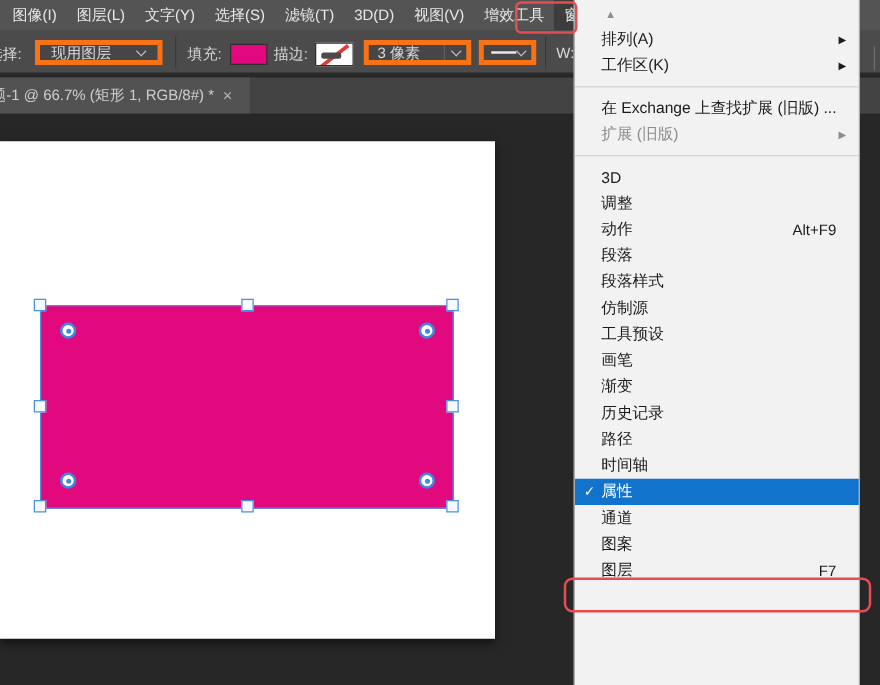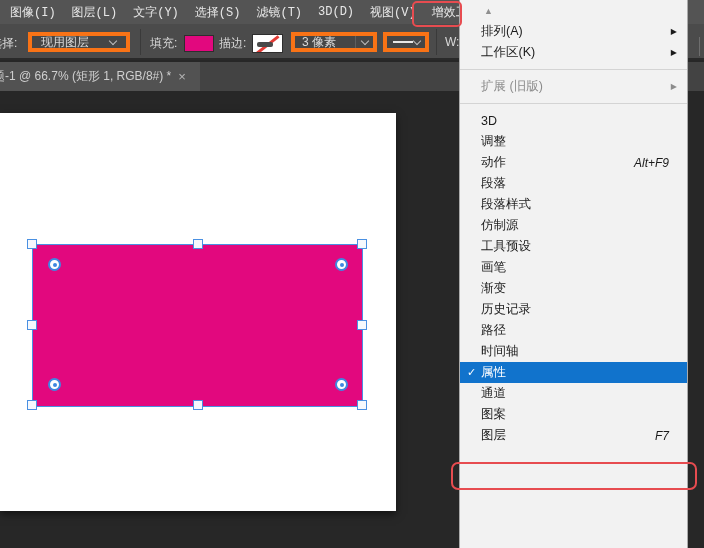--- a/index.html
+++ b/index.html
@@ -3,21 +3,21 @@
 <meta charset="utf-8">
 <style>
   * { margin:0; padding:0; box-sizing:border-box; }
   html,body { width:704px; height:548px; overflow:hidden; }
   body { font-family:"Liberation Sans","DejaVu Sans",sans-serif; background:#272727; position:relative; }
   #app { position:absolute; inset:0; width:704px; height:548px; overflow:hidden; }
 
   
   .menubar { position:absolute; left:0; top:0; width:704px; height:24px; background:#545454;
              display:flex; align-items:stretch; padding-left:2px; z-index:1; }
-  .mb-item { color:#e8e8e8; font-size:12px; display:flex; align-items:center; padding:0 8px; cursor:default;font-family:Liberation Mono, monospace; }
+  .mb-item { color:#e8e8e8; font-size:12px; display:flex; align-items:center; padding:0 8px; cursor:default; }
   .mb-item--pressed { background:#3d3d3d; }
 
   
   .optionsbar { position:absolute; left:0; top:24px; width:704px; height:36px; background:#4b4b4b;
                 border-bottom:2px solid #2a2a2a; z-index:1; }
   .ob-label { position:absolute; top:11px; color:#d9d9d9; font-size:12px; white-space:nowrap; }
   .ob-dd { position:absolute; top:8px; height:20px; border:4px solid #f97316; background:#464646;
            display:flex; align-items:center; color:#d9d9d9; font-size:12px; }
   .chev { width:6px; height:6px; border-right:1.5px solid #bdbdbd; border-bottom:1.5px solid #bdbdbd;
           transform:rotate(45deg); margin-top:-3px; }
@@ -52,21 +52,21 @@
   
   .menu { position:absolute; left:459px; top:0; width:229px; height:560px; background:#f2f2f2;
           border:1px solid #ababab; border-top:none; z-index:8; }
   .menu-scroll { height:21px; display:flex; align-items:center; padding-left:24px; }
   .menu-scroll .tri { color:#8f8f8f; font-size:9px; }
   .menu-item { height:21px; display:flex; align-items:center; padding:0 10px 0 7px; color:#1b1b1b;
                font-size:12.5px; cursor:default; }
   .menu-item .check { width:14px; font-size:11px; flex:0 0 14px; }
   .menu-item .lbl { white-space:nowrap; }
   .menu-item .sp { flex:1; }
-  .menu-item .sc { font-size:12px; margin-right:8px;font-style:italic; }
+  .menu-item .sc { font-size:12px; margin-right:8px; }
   .menu-item .sub { font-size:8px; color:#1b1b1b; }
   .menu-item--disabled { color:#8c8c8c; }
   .menu-item--disabled .sub { color:#8c8c8c; }
   .menu-item--hl { color:#ffffff; }
   .menu-sep { display:flex; align-items:center; }
   .menu-sep .line { height:1px; background:#d4d4d4; width:100%; }
 
   
   .ring { position:absolute; border:2.5px solid #e74c50; border-radius:5px; z-index:10; pointer-events:none; }
   .ring-window { left:412px; top:1px; width:50px; height:26px; }
@@ -164,20 +164,25 @@
       </div>
       <div class="menu-item">
         <span class="check"></span>
         <span class="lbl">工作区(K)</span>
         <span class="sp"></span>
         <span class="sub">▶</span>
       </div>
       <div class="menu-sep" style="height: 13px;">
         <div class="line"></div>
       </div>
+      <div class="menu-item">
+        <span class="check"></span>
+        <span class="lbl">在 Exchange 上查找扩展 (旧版) ...</span>
+        <span class="sp"></span>
+      </div>
       <div class="menu-item menu-item--disabled">
         <span class="check"></span>
         <span class="lbl">扩展 (旧版)</span>
         <span class="sp"></span>
         <span class="sub">▶</span>
       </div>
       <div class="menu-sep" style="height: 13px;">
         <div class="line"></div>
       </div>
       <div class="menu-item">

